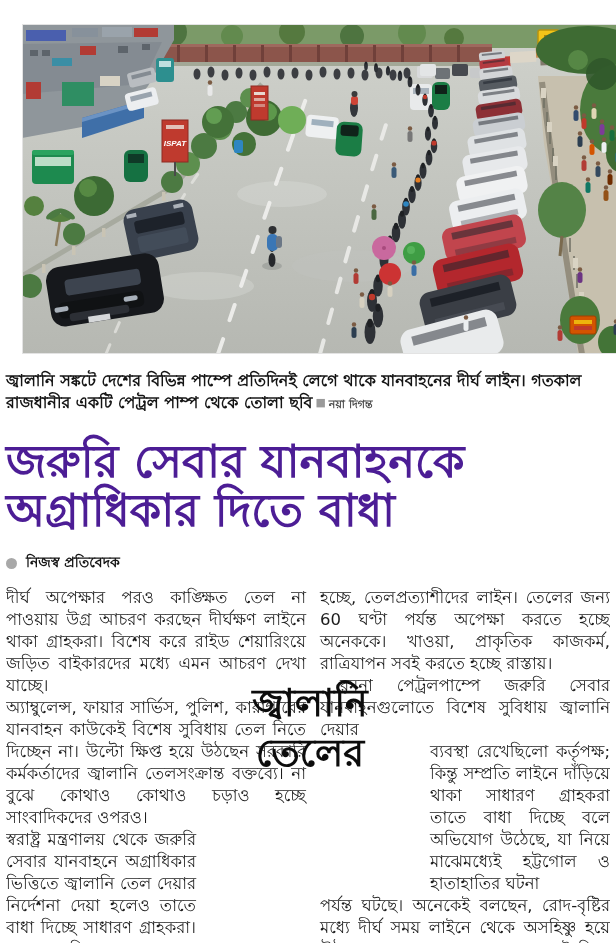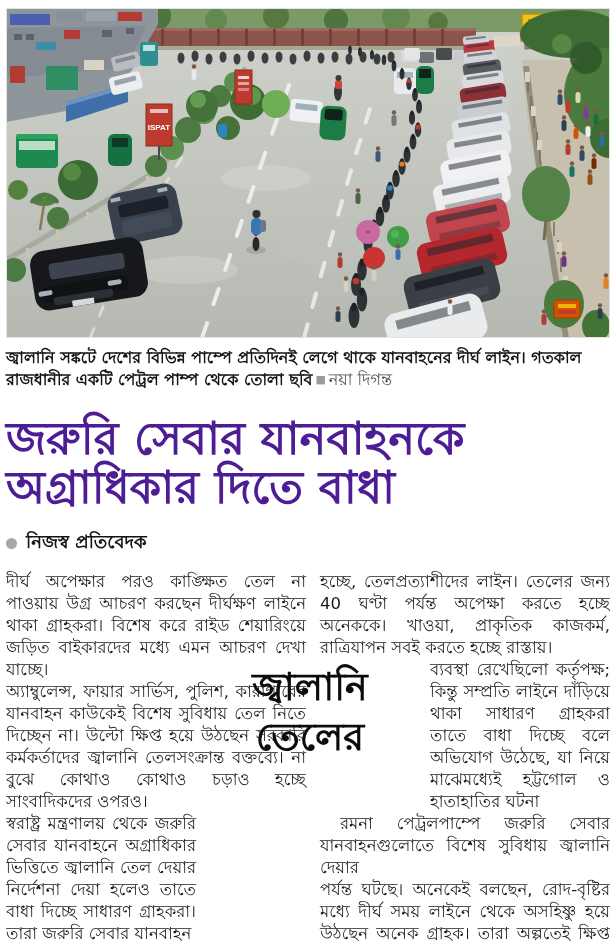--- a/index.html
+++ b/index.html
@@ -1,27 +1,27 @@
 <!DOCTYPE html>
 <html lang="bn"><head>
 <meta charset="utf-8">
 <style>
   html,body{margin:0;padding:0;background:#ffffff;}
   .page{
     position:relative;width:616px;height:943px;box-sizing:border-box;
     padding:8px 6px 0 6px;background:#ffffff;overflow:hidden;
     font-family:"DejaVu Sans","Liberation Sans",sans-serif;color:#1a1a1a;
   }
-  .photo-wrap{margin:0;line-height:0;}
+  .photo-wrap{margin:16px;line-height:0;font-style:italic;}
   .photo-wrap svg{display:block;}
   .caption{margin:9px 0 0 0;font-size:16px;font-weight:700;line-height:1.38;color:#141414;}
   .sq-marker{color:#9a9a9a;font-size:11px;vertical-align:2px;padding:0 3px;font-weight:400;}
-  .cap-src{font-weight:400;color:#4a4a4a;font-size:16px;}
+  .cap-src{font-weight:700;color:#4a4a4a;font-size:11px;}
   .headline{margin:24px 0 0 0;font-size:45px;line-height:1.08;font-weight:700;color:#4c1d95;}
-  .byline{display:flex;align-items:center;gap:9px;margin:16px 0 12px 0;font-size:18px;font-weight:700;color:#141414;}
+  .byline{display:flex;align-items:center;gap:9px;margin:16px 0 12px 0;font-size:14px;font-weight:700;color:#141414;}
   .byline-dot{width:11px;height:11px;border-radius:50%;background:#a8a8a8;flex:0 0 auto;}
   .body-wrap{position:relative;display:flex;gap:14px;margin-top:4px;height:372px;overflow:hidden;}
   .col{font-size:16.5px;line-height:22px;text-align:justify;color:#1c1c1c;}
   .col-left{width:300px;}
   .col-right{width:290px;}
   .para{margin:0;}
   .indent{text-indent:20px;}
   .narrow-l{width:190px;}
   .narrow-r{width:180px;margin-left:auto;}
   .pull-quote{
@@ -458,23 +458,23 @@
   <div class="body-wrap">
 
     <div class="col col-left">
       <p class="para">দীর্ঘ অপেক্ষার পরও কাঙ্ক্ষিত তেল না পাওয়ায় উগ্র আচরণ করছেন দীর্ঘক্ষণ লাইনে থাকা গ্রাহকরা। বিশেষ করে রাইড শেয়ারিংয়ে জড়িত বাইকারদের মধ্যে এমন আচরণ দেখা যাচ্ছে।</p>
       <p class="para">অ্যাম্বুলেন্স, ফায়ার সার্ভিস, পুলিশ, কারাগারের যানবাহন কাউকেই বিশেষ সুবিধায় তেল নিতে দিচ্ছেন না। উল্টো ক্ষিপ্ত হয়ে উঠছেন সরকারি কর্মকর্তাদের জ্বালানি তেলসংক্রান্ত বক্তব্যে। না বুঝে কোথাও কোথাও চড়াও হচ্ছে সাংবাদিকদের ওপরও।</p>
       <p class="para narrow-l">স্বরাষ্ট্র মন্ত্রণালয় থেকে জরুরি সেবার যানবাহনে অগ্রাধিকার ভিত্তিতে জ্বালানি তেল দেয়ার নির্দেশনা দেয়া হলেও তাতে বাধা দিচ্ছে সাধারণ গ্রাহকরা। তারা জরুরি সেবার যানবাহন</p>
 
     </div>
 
     <div class="col col-right">
-      <p class="para">হচ্ছে, তেলপ্রত্যাশীদের লাইন। তেলের জন্য 40 ঘণ্টা পর্যন্ত অপেক্ষা করতে হচ্ছে অনেককে। খাওয়া, প্রাকৃতিক কাজকর্ম, রাত্রিযাপন সবই করতে হচ্ছে রাস্তায়।</p>
+      <p class="para">হচ্ছে, তেলপ্রত্যাশীদের লাইন। তেলের জন্য 60 ঘণ্টা পর্যন্ত অপেক্ষা করতে হচ্ছে অনেককে। খাওয়া, প্রাকৃতিক কাজকর্ম, রাত্রিযাপন সবই করতে হচ্ছে রাস্তায়।</p>
+      <p class="para indent">রমনা পেট্রলপাম্পে জরুরি সেবার যানবাহনগুলোতে বিশেষ সুবিধায় জ্বালানি দেয়ার</p>
       <p class="para narrow-r">ব্যবস্থা রেখেছিলো কর্তৃপক্ষ; কিন্তু সম্প্রতি লাইনে দাঁড়িয়ে থাকা সাধারণ গ্রাহকরা তাতে বাধা দিচ্ছে বলে অভিযোগ উঠেছে, যা নিয়ে মাঝেমধ্যেই হট্টগোল ও হাতাহাতির ঘটনা</p>
-      <p class="para indent">রমনা পেট্রলপাম্পে জরুরি সেবার যানবাহনগুলোতে বিশেষ সুবিধায় জ্বালানি দেয়ার</p>
       <p class="para">পর্যন্ত ঘটছে। অনেকেই বলছেন, রোদ-বৃষ্টির মধ্যে দীর্ঘ সময় লাইনে থেকে অসহিষ্ণু হয়ে উঠছেন অনেক গ্রাহক। তারা অল্পতেই ক্ষিপ্ত হয়ে একে-অপরের ওপর চড়াও হচ্ছে।</p>
 
     </div>
 
     <div class="pull-quote">
       <span>জ্বালানি তেলের</span><br>
     </div>
 
   </div>
 </div>

